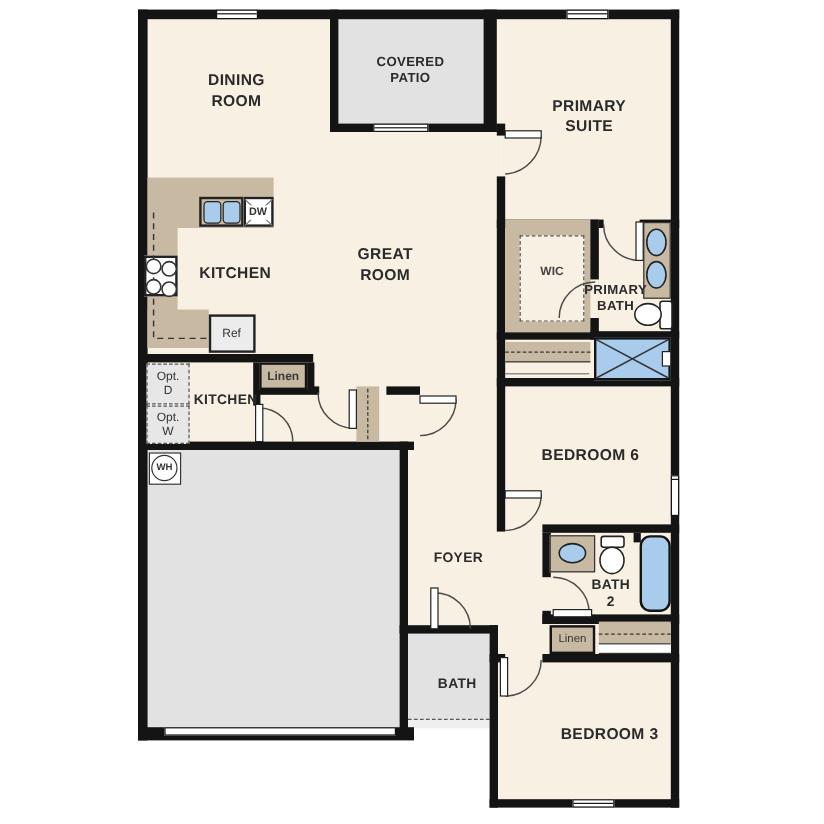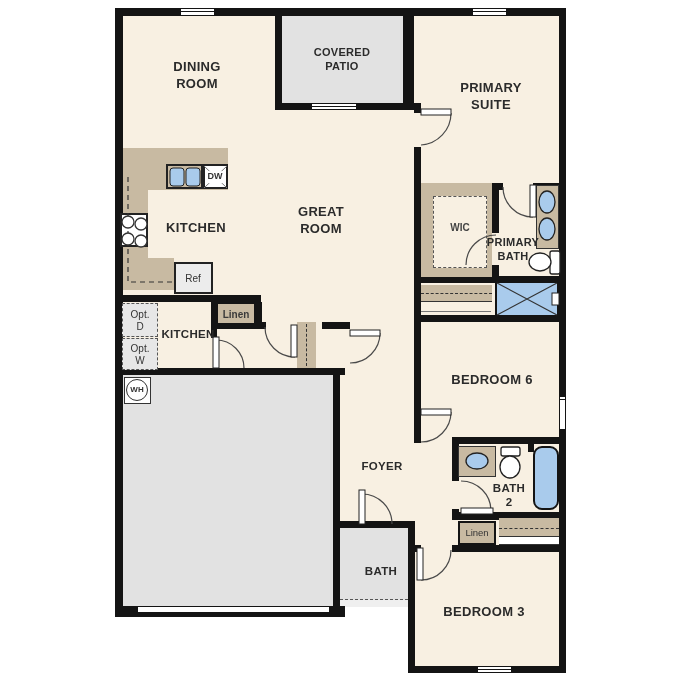--- a/index.html
+++ b/index.html
@@ -197,15 +197,15 @@
 D</div>
   <div class="lbl sm" style="left:140px;top:354px;font-weight:normal;color:#333;line-height:1.15;">Opt.
 W</div>
   <div class="lbl xs" style="left:137px;top:390px;color:#333;">WH</div>
   <div class="lbl md" style="left:382px;top:466px;">FOYER</div>
   <div class="lbl lg" style="left:492px;top:380px;">BEDROOM 6</div>
   <div class="lbl md" style="left:509px;top:496px;line-height:1.2;">BATH
 2</div>
   <div class="lbl sm" style="left:477px;top:533px;font-size:9.5px;font-weight:normal;color:#333;">Linen</div>
   <div class="lbl md" style="left:381px;top:571px;">BATH</div>
-  <div class="lbl lg" style="left:484px;top:612px;">BEDROOM 3</div>
+  <div class="lbl lg" style="left:508px;top:612px;">BEDROOM 3</div>
 
 </div>
 
 </body></html>

